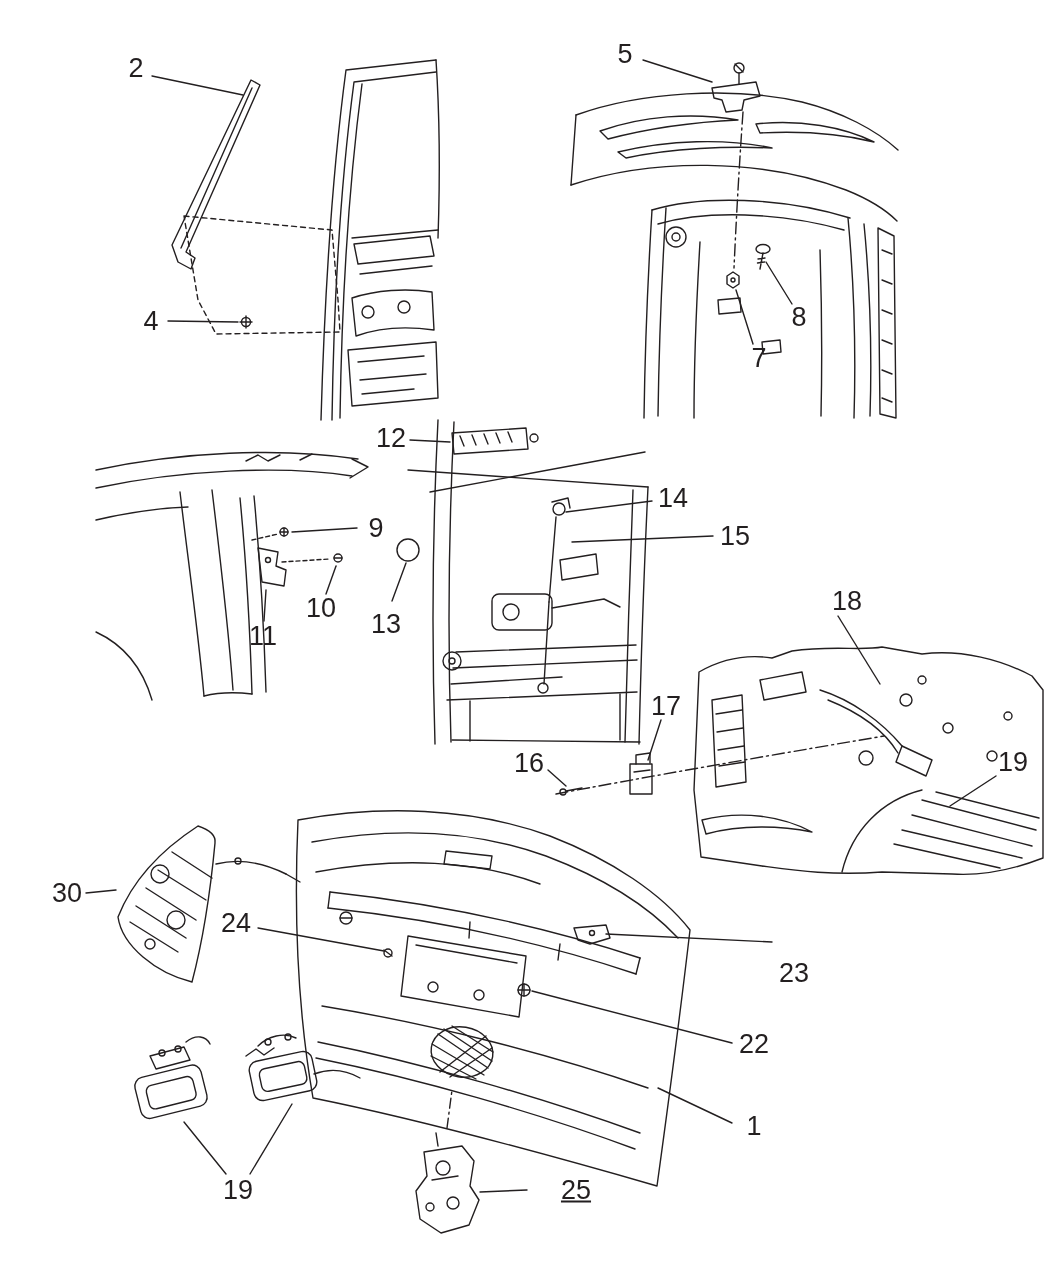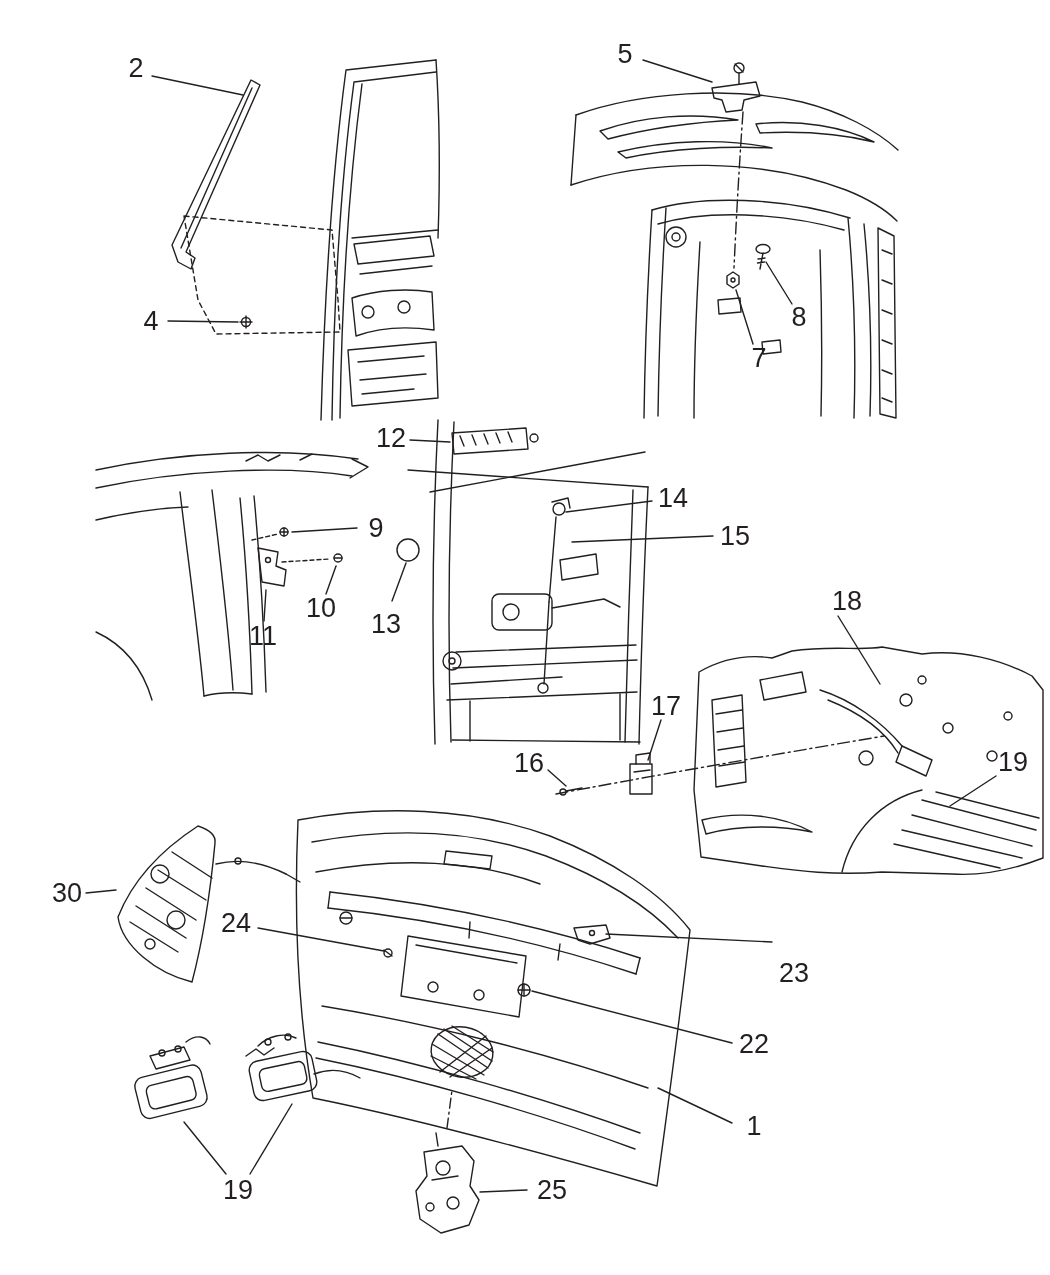--- a/index.html
+++ b/index.html
@@ -345,16 +345,16 @@
       <div class="callout" style="left: 832px; top: 601px; margin-left: 15px;">18</div>
       <div class="callout" style="left: 666px; top: 706px;">17</div>
       <div class="callout" style="left: 529px; top: 763px;">16</div>
       <div class="callout" style="left: 1013px; top: 762px;">19</div>
       <div class="callout" style="left: 67px; top: 893px;">30</div>
       <div class="callout" style="left: 236px; top: 923px; text-align: right;">24</div>
       <div class="callout" style="left: 794px; top: 973px;">23</div>
       <div class="callout" style="left: 754px; top: 1044px;">22</div>
       <div class="callout" style="left: 754px; top: 1126px;">1</div>
       <div class="callout" style="left: 238px; top: 1190px;">19</div>
-      <div class="callout" style="left: 552px; top: 1190px;">25</div>
+      <div class="callout" style="left: 576px; top: 1190px; text-decoration: underline;">25</div>
     </div>
 
 </div>
 
 </body></html>

